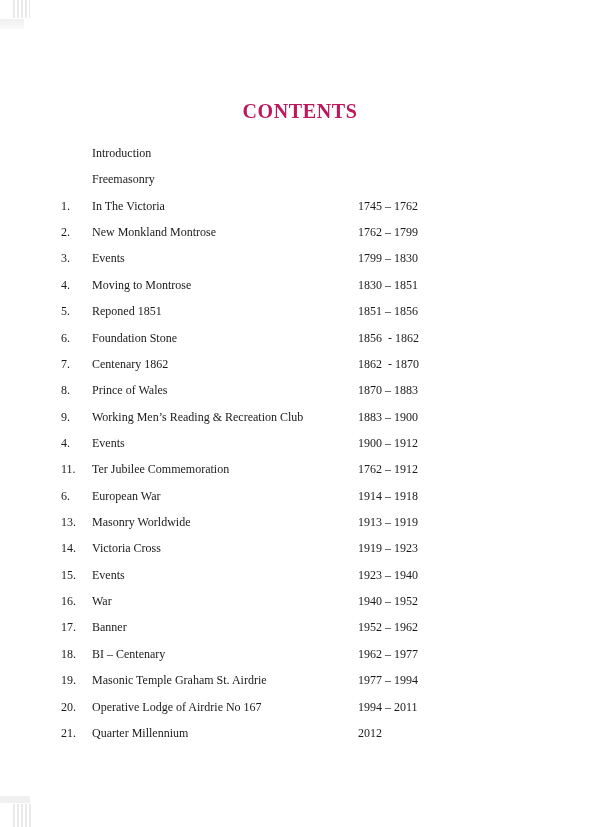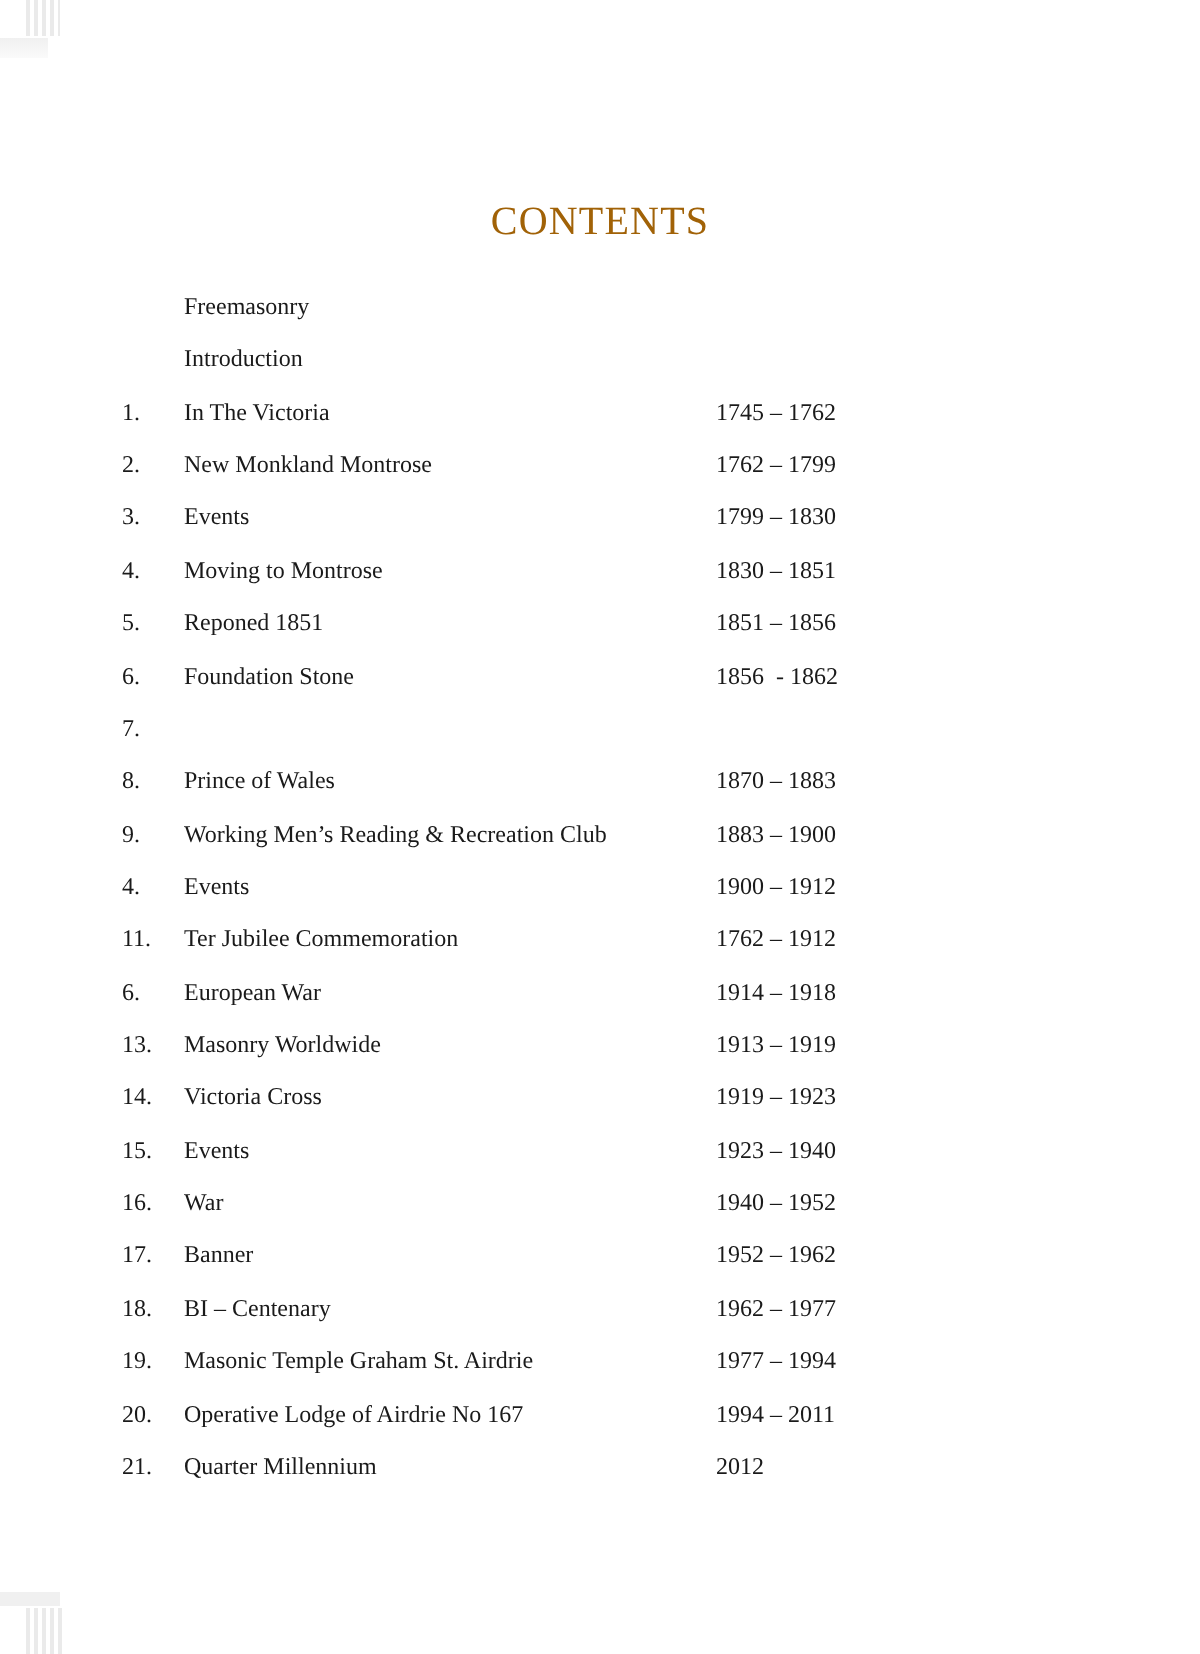--- a/index.html
+++ b/index.html
@@ -19,23 +19,23 @@
   }
   .doc-title {
     position: absolute;
     top: 100px;
     left: 0;
     width: 100%;
     margin: 0;
     text-align: center;
     font-size: 20px;
     line-height: 22px;
-    font-weight: normal;
+    font-weight: bold;
     letter-spacing: 0.6px;
-    color: #a16207;
+    color: #be185d;
   }
   .toc {
     position: absolute;
     top: 146px;
     left: 60px;
     right: 0;
   }
   .toc-row {
     display: grid;
     grid-template-columns: 32px 266px auto;
@@ -74,27 +74,27 @@
 
 <div class="page">
   <div class="corner-artifact ca-tl-stripes"></div>
   <div class="corner-artifact ca-tl-band"></div>
 
   <h1 class="doc-title">CONTENTS</h1>
 
   <div class="toc">
   <div class="toc-row">
     <span class="toc-num"></span>
+    <span class="toc-title">Introduction</span>
+    <span class="toc-dates"></span>
+  </div>
+
+  <div class="toc-row">
+    <span class="toc-num"></span>
     <span class="toc-title">Freemasonry</span>
-    <span class="toc-dates"></span>
-  </div>
-
-  <div class="toc-row">
-    <span class="toc-num"></span>
-    <span class="toc-title">Introduction</span>
     <span class="toc-dates"></span>
   </div>
 
   <div class="toc-row">
     <span class="toc-num">1.</span>
     <span class="toc-title">In The Victoria</span>
     <span class="toc-dates">1745 – 1762</span>
   </div>
 
   <div class="toc-row">
@@ -122,20 +122,22 @@
   </div>
 
   <div class="toc-row">
     <span class="toc-num">6.</span>
     <span class="toc-title">Foundation Stone</span>
     <span class="toc-dates">1856  - 1862</span>
   </div>
 
   <div class="toc-row">
     <span class="toc-num">7.</span>
+    <span class="toc-title">Centenary 1862</span>
+    <span class="toc-dates">1862  - 1870</span>
   </div>
 
   <div class="toc-row">
     <span class="toc-num">8.</span>
     <span class="toc-title">Prince of Wales</span>
     <span class="toc-dates">1870 – 1883</span>
   </div>
 
   <div class="toc-row">
     <span class="toc-num">9.</span>

